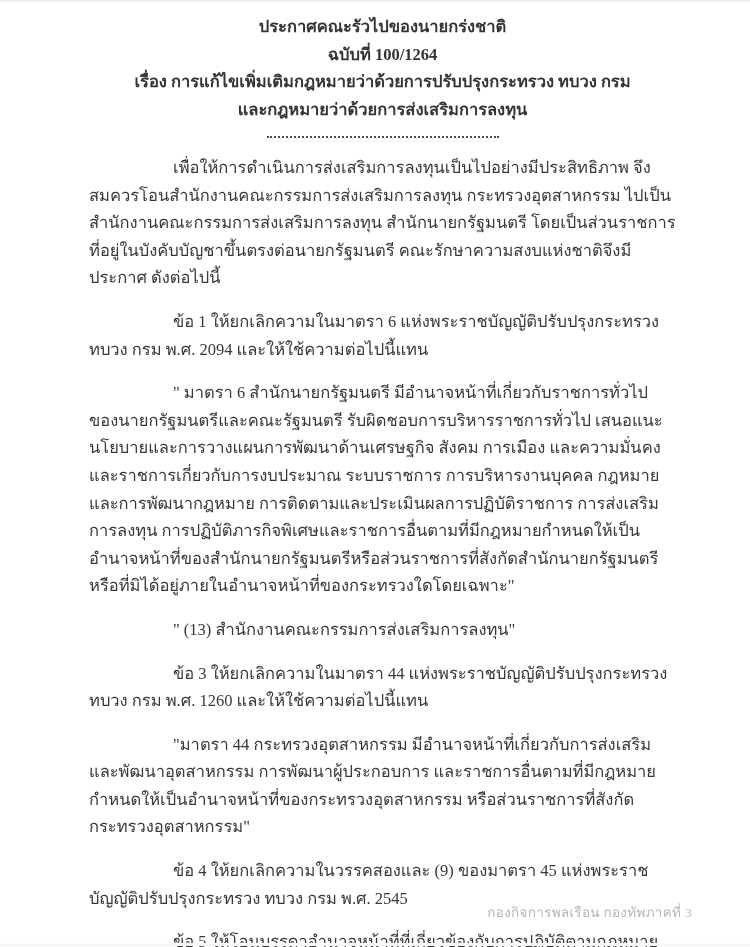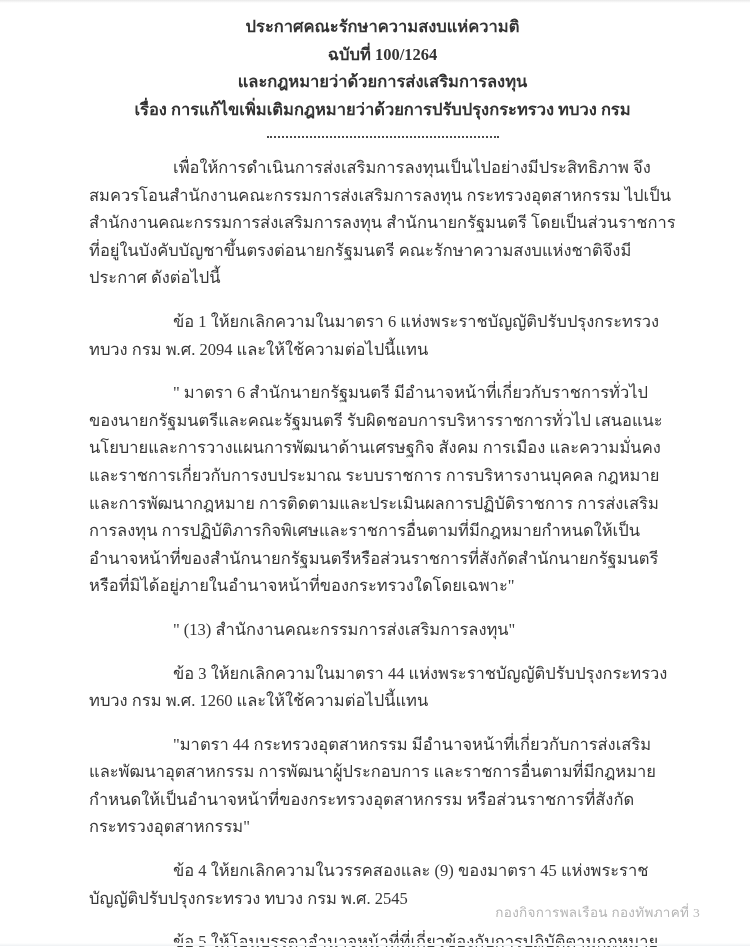--- a/index.html
+++ b/index.html
@@ -53,38 +53,38 @@
     text-align: left;
   }
   .body-block p {
     margin: 16px;
     text-indent: 84px;
     word-break: normal;
   }
   .footer-note {
     position: absolute;
     top: 901px;
-    right: 50px;
+    right: 58px;
     font-size: 13.5px;
     color: #b5b5b5;
     letter-spacing: 0.3px;
   }
 </style>
 </head>
 <body>
 
 <div class="scan-edge-top"></div>
 
 <div class="page">
 
   <div class="title-block">
-    <div>ประกาศคณะรักษาความสงบแห่ความติ</div>
+    <div>ประกาศคณะรัวไปของนายกร่งชาติ</div>
     <div>ฉบับที่ 100/1264</div>
+    <div>เรื่อง การแก้ไขเพิ่มเติมกฎหมายว่าด้วยการปรับปรุงกระทรวง ทบวง กรม</div>
     <div>และกฎหมายว่าด้วยการส่งเสริมการลงทุน</div>
-    <div>เรื่อง การแก้ไขเพิ่มเติมกฎหมายว่าด้วยการปรับปรุงกระทรวง ทบวง กรม</div>
   </div>
 
   <div class="separator"></div>
 
   <div class="body-block">
     <p>เพื่อให้การดำเนินการส่งเสริมการลงทุนเป็นไปอย่างมีประสิทธิภาพ จึงสมควรโอนสำนักงานคณะกรรมการส่งเสริมการลงทุน กระทรวงอุตสาหกรรม ไปเป็น สำนักงานคณะกรรมการส่งเสริมการลงทุน สำนักนายกรัฐมนตรี โดยเป็นส่วนราชการที่อยู่ในบังคับบัญชาขึ้นตรงต่อนายกรัฐมนตรี คณะรักษาความสงบแห่งชาติจึงมีประกาศ ดังต่อไปนี้</p>
     <p>ข้อ 1 ให้ยกเลิกความในมาตรา 6 แห่งพระราชบัญญัติปรับปรุงกระทรวง ทบวง กรม พ.ศ. 2094 และให้ใช้ความต่อไปนี้แทน</p>
     <p>" มาตรา 6  สำนักนายกรัฐมนตรี มีอำนาจหน้าที่เกี่ยวกับราชการทั่วไปของนายกรัฐมนตรีและคณะรัฐมนตรี รับผิดชอบการบริหารราชการทั่วไป เสนอแนะนโยบายและการวางแผนการพัฒนาด้านเศรษฐกิจ สังคม การเมือง และความมั่นคง และราชการเกี่ยวกับการงบประมาณ ระบบราชการ การบริหารงานบุคคล กฎหมายและการพัฒนากฎหมาย การติดตามและประเมินผลการปฏิบัติราชการ การส่งเสริมการลงทุน การปฏิบัติภารกิจพิเศษและราชการอื่นตามที่มีกฎหมายกำหนดให้เป็นอำนาจหน้าที่ของสำนักนายกรัฐมนตรีหรือส่วนราชการที่สังกัดสำนักนายกรัฐมนตรี หรือที่มิได้อยู่ภายในอำนาจหน้าที่ของกระทรวงใดโดยเฉพาะ"</p>
     <p>" (13) สำนักงานคณะกรรมการส่งเสริมการลงทุน"</p>
     <p>ข้อ 3 ให้ยกเลิกความในมาตรา 44 แห่งพระราชบัญญัติปรับปรุงกระทรวง ทบวง กรม พ.ศ. 1260 และให้ใช้ความต่อไปนี้แทน</p>

